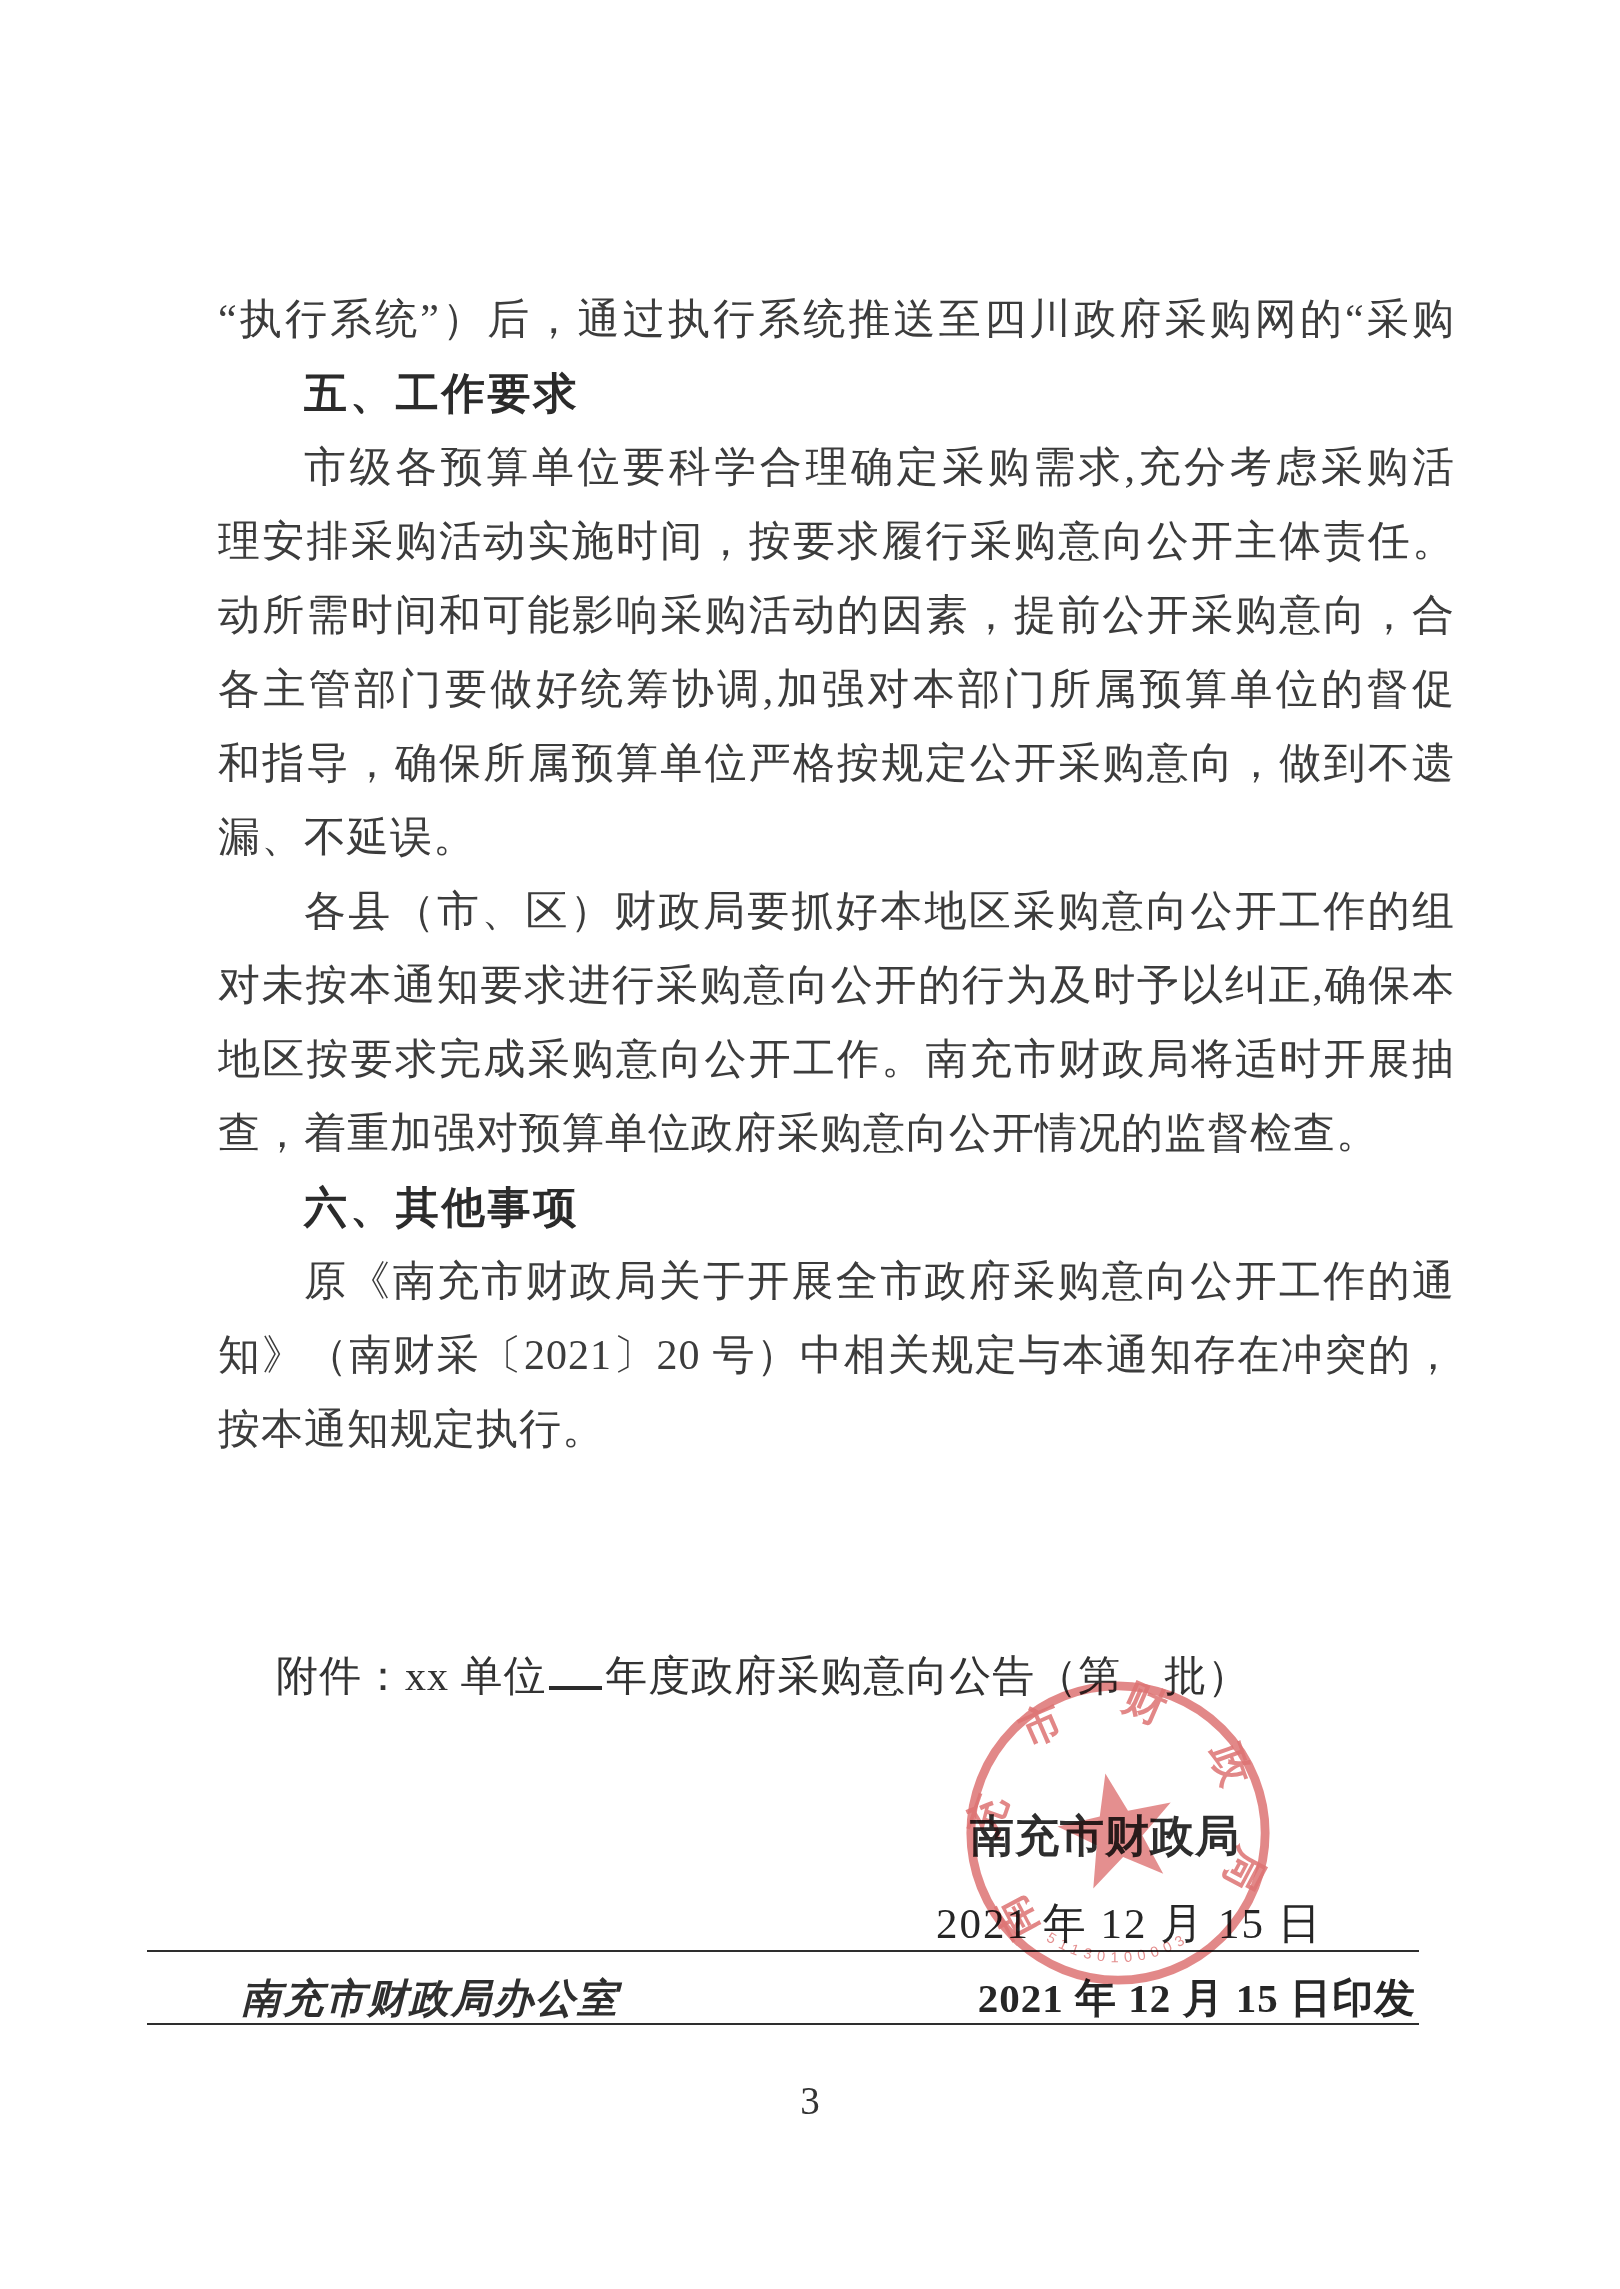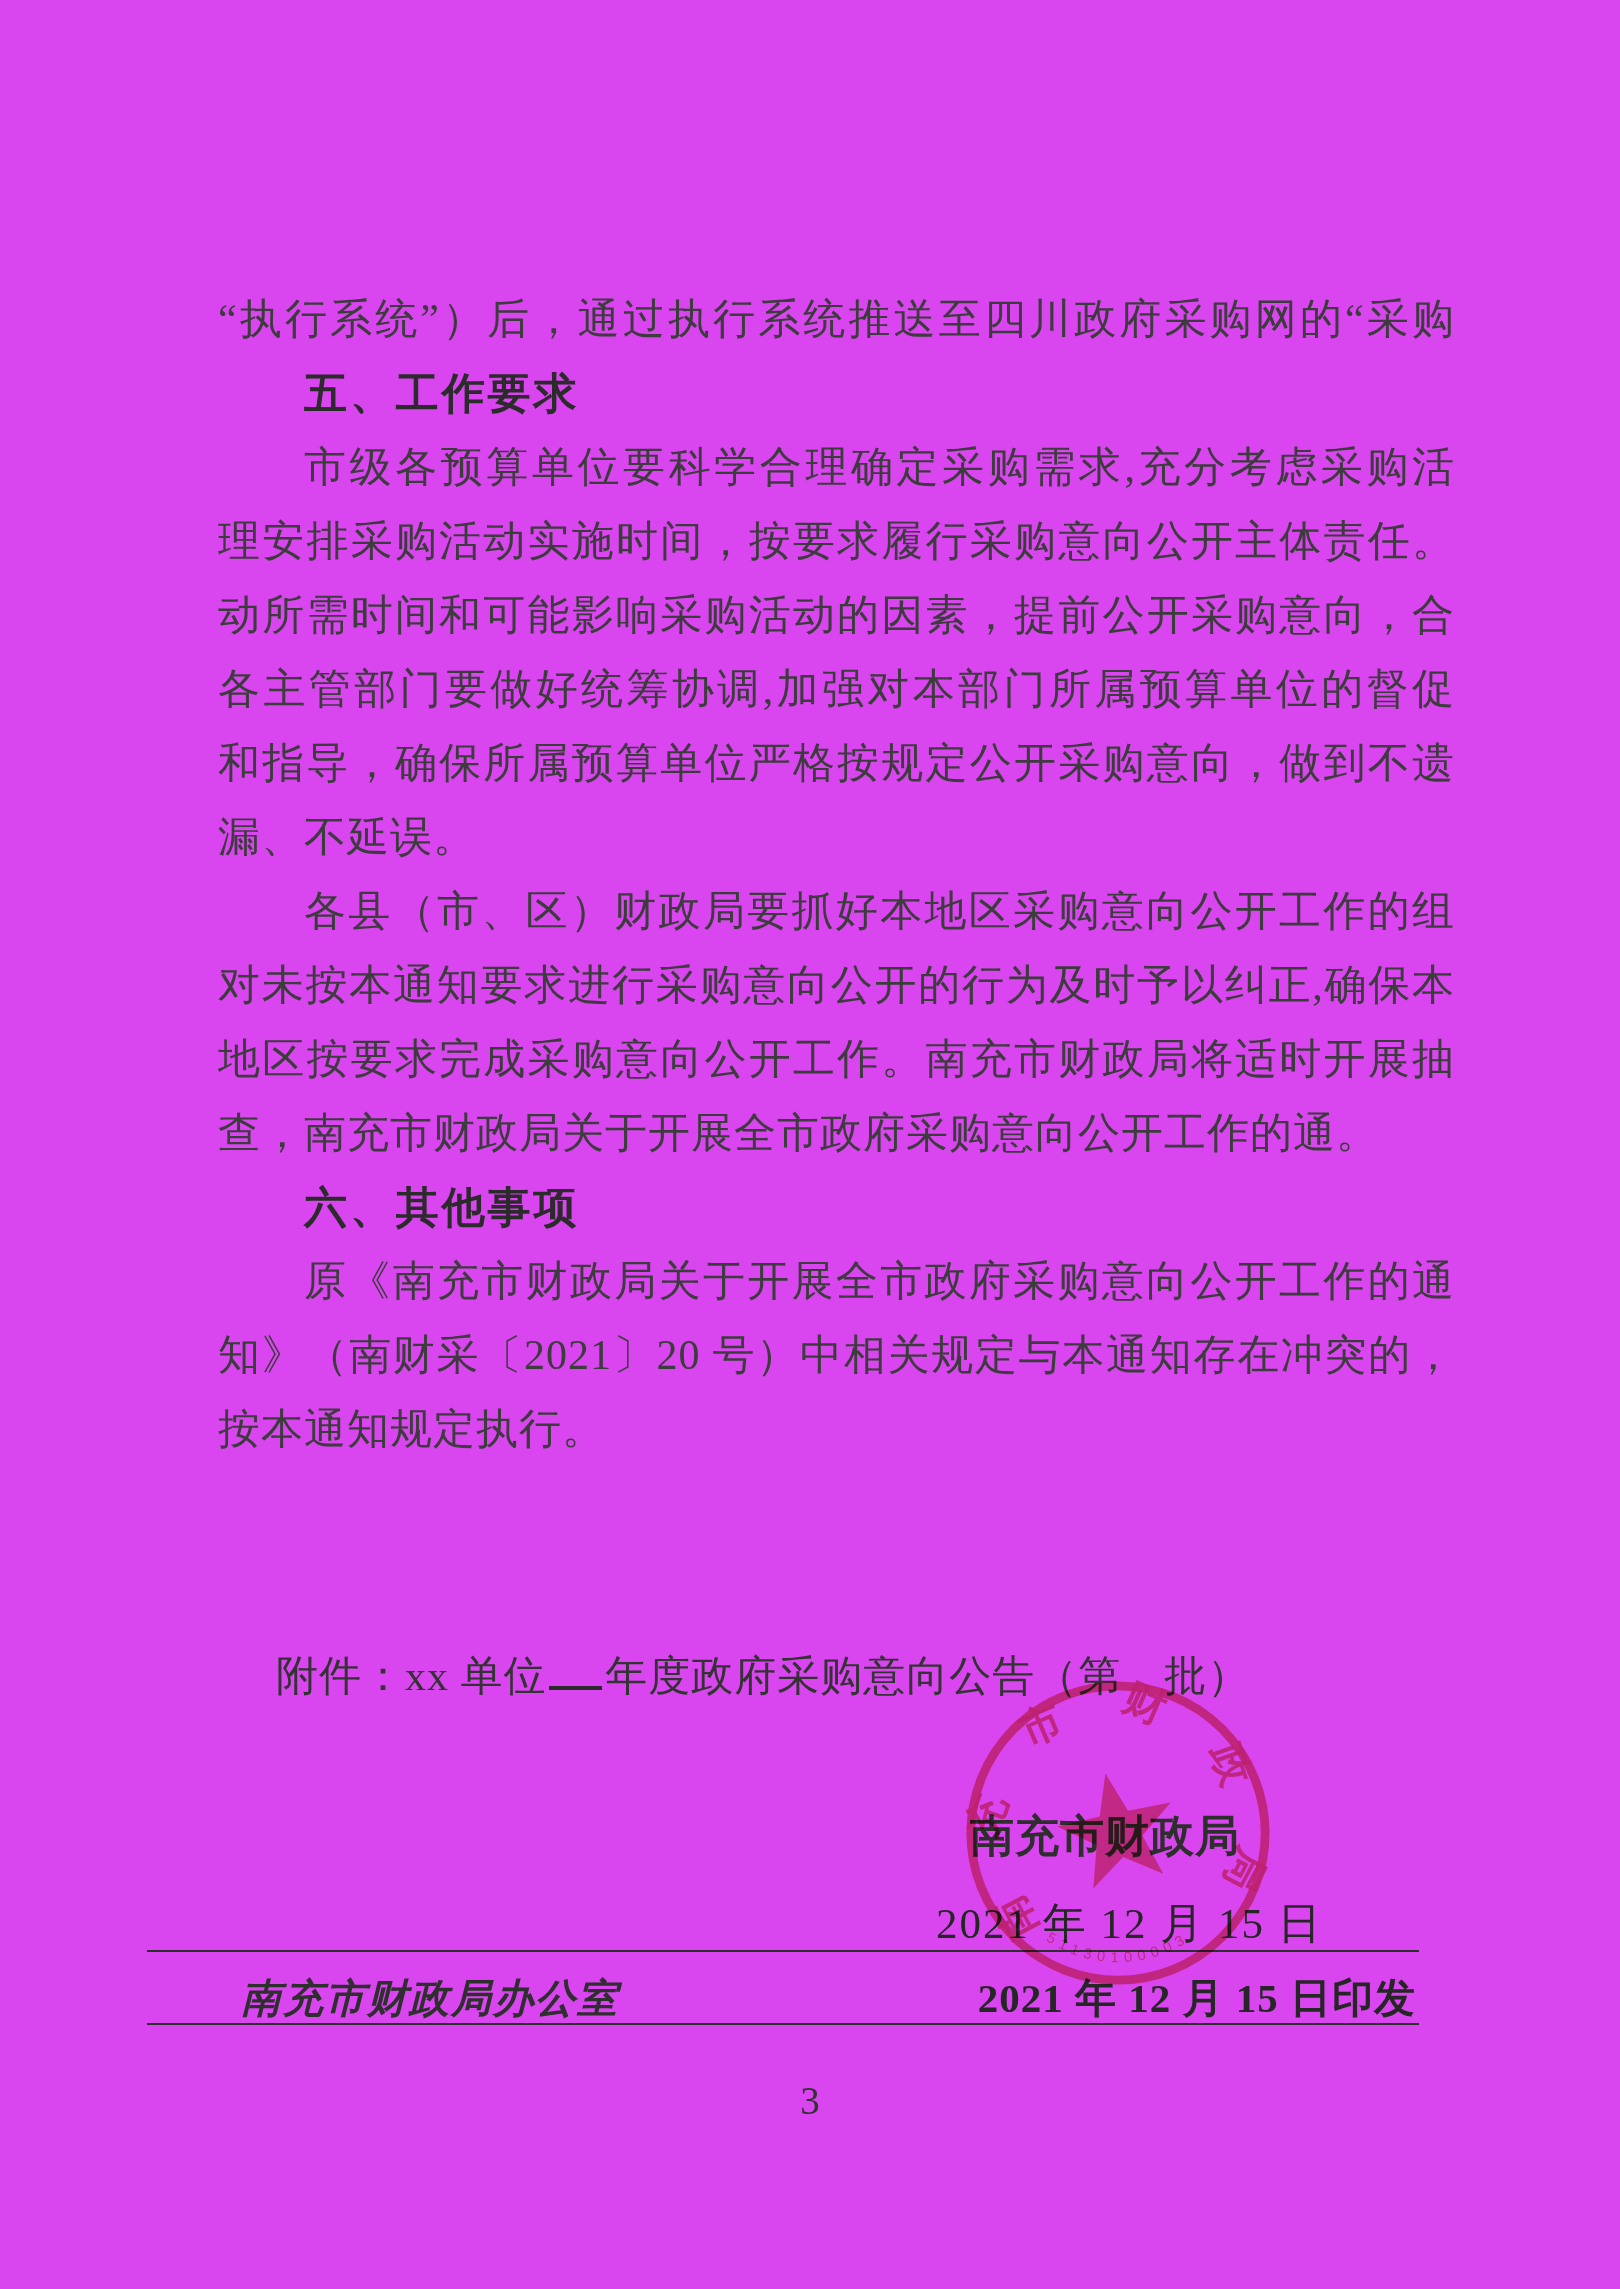--- a/index.html
+++ b/index.html
@@ -1,19 +1,19 @@
 <!DOCTYPE html>
 <html><head>
 <meta charset="utf-8">
 <style>
   html,body{margin:0;padding:0;background:#e9e9e9;}
   .page{
     position:relative;
     width:1620px;height:2290px;
-    background:#d946ef;
+    background:#ffffff;
     overflow:hidden;
     font-family:"Liberation Serif","DejaVu Serif",serif;
     color:#3c3c3c;
   }
   
   .body-text{
     position:absolute;left:218px;top:282px;width:1237px;
   }
   .line{
     display:block;
@@ -104,21 +104,21 @@
       <div class="line heading indent">五、工作要求</div>
       <div class="line indent justify">市级各预算单位要科学合理确定采购需求,充分考虑采购活</div>
       <div class="line justify">理安排采购活动实施时间，按要求履行采购意向公开主体责任。</div>
       <div class="line justify">动所需时间和可能影响采购活动的因素，提前公开采购意向，合</div>
       <div class="line justify">各主管部门要做好统筹协调,加强对本部门所属预算单位的督促</div>
       <div class="line justify">和指导，确保所属预算单位严格按规定公开采购意向，做到不遗</div>
       <div class="line">漏、不延误。</div>
       <div class="line indent justify">各县（市、区）财政局要抓好本地区采购意向公开工作的组</div>
       <div class="line justify">对未按本通知要求进行采购意向公开的行为及时予以纠正,确保本</div>
       <div class="line justify">地区按要求完成采购意向公开工作。南充市财政局将适时开展抽</div>
-      <div class="line">查，南充市财政局关于开展全市政府采购意向公开工作的通。</div>
+      <div class="line">查，着重加强对预算单位政府采购意向公开情况的监督检查。</div>
       <div class="line heading indent">六、其他事项</div>
       <div class="line indent justify">原《南充市财政局关于开展全市政府采购意向公开工作的通</div>
       <div class="line justify">知》（南财采〔2021〕20 号）中相关规定与本通知存在冲突的，</div>
       <div class="line">按本通知规定执行。</div>
     </div>
 
   <div class="attachment"><span>附件：xx 单位</span><span class="blank"></span><span>年度政府采购意向公告（第　批）</span></div>
 
   <div class="sig-org">南充市财政局</div>
   <div class="sig-date">2021 年 12 月 15 日</div>

